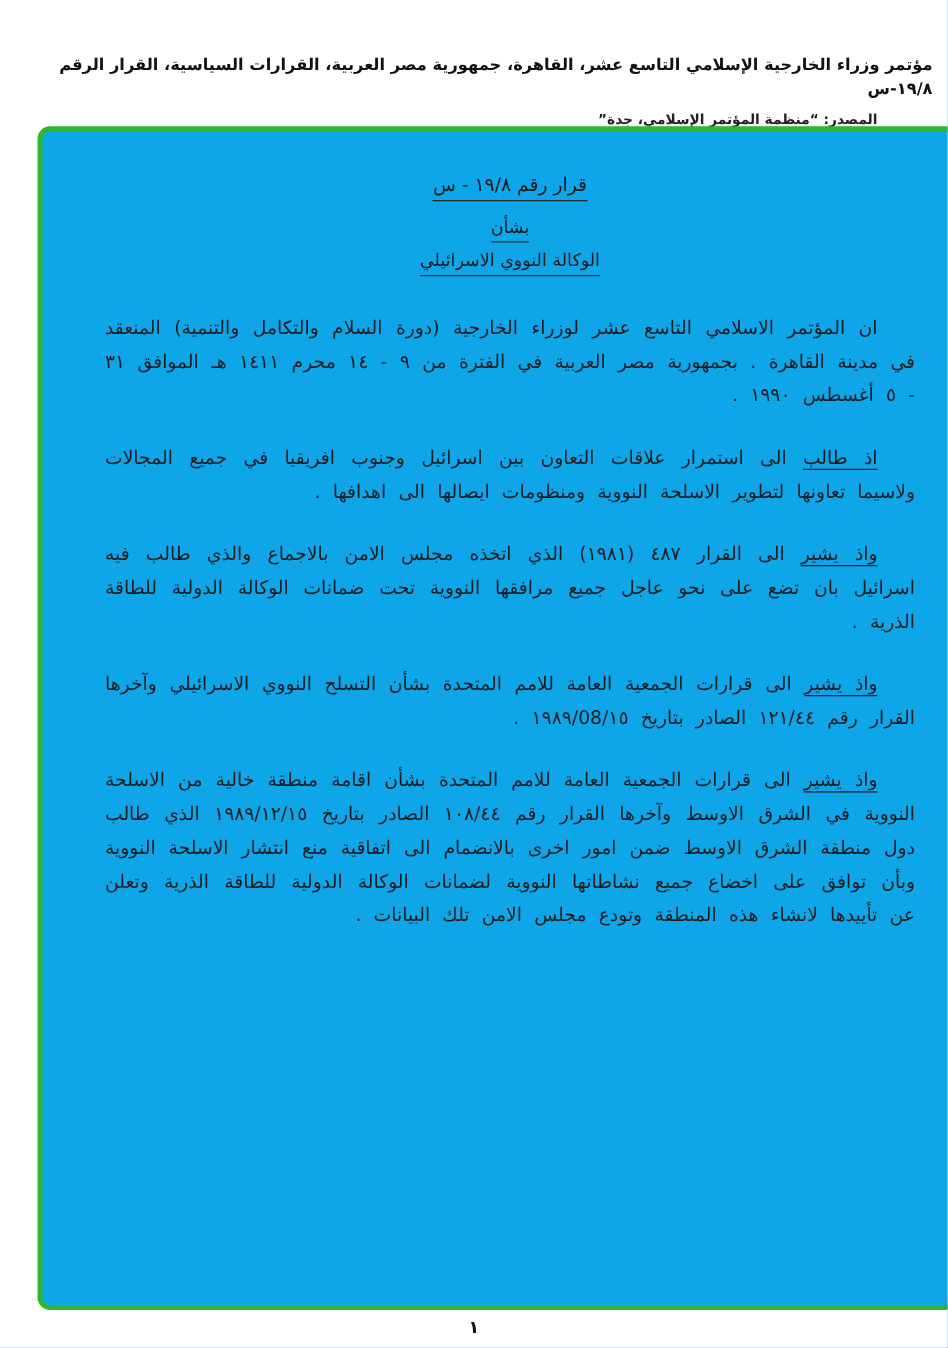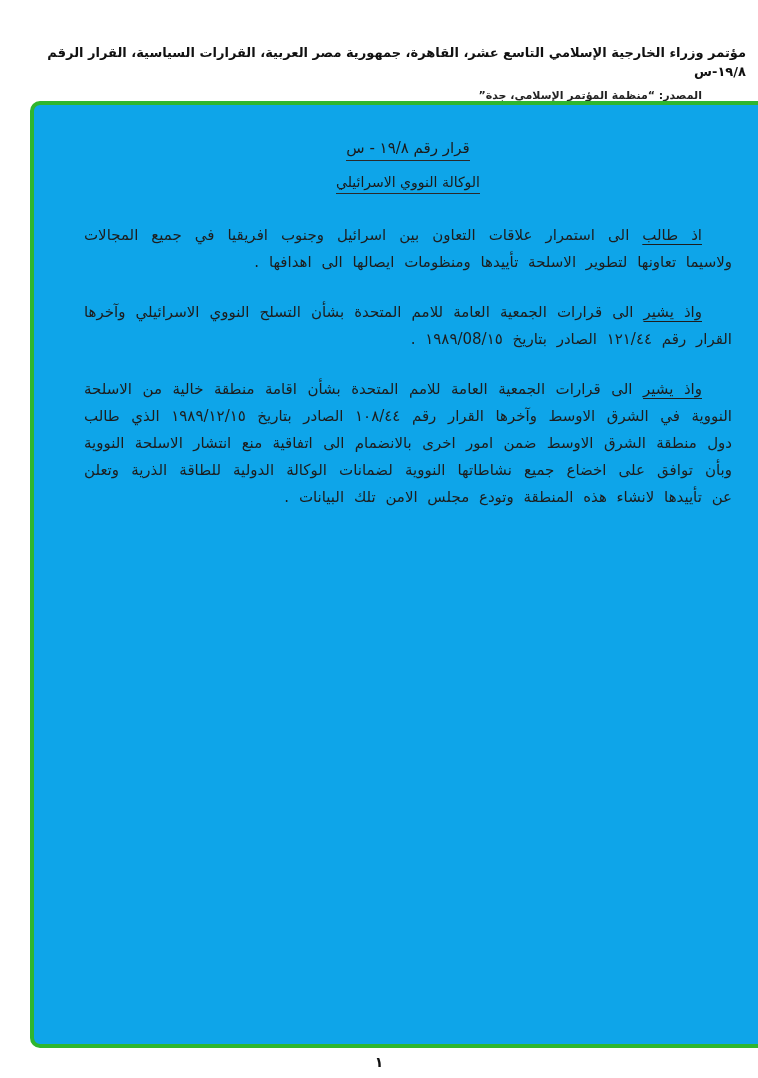--- a/index.html
+++ b/index.html
@@ -85,27 +85,32 @@
 
 <div class="header">
   <div class="header-title">مؤتمر وزراء الخارجية الإسلامي التاسع عشر، القاهرة، جمهورية مصر العربية، القرارات السياسية، القرار الرقم ١٩/٨-س</div>
   <div class="header-source">المصدر:  “منظمة المؤتمر الإسلامي، جدة”</div>
 </div>
 
 <div class="scan-box" style="border-color: rgb(47, 182, 47);">
   <div class="doc-title t1">
     <span class="underlined">قرار رقم ١٩/٨ - س</span>
   </div>
+  <div class="doc-title t2">
+    <span class="underlined">بشأن</span>
+  </div>
   <div class="doc-title t3">
     <span class="underlined">الوكالة النووي الاسرائيلي</span>
   </div>
 
+  <p class="para"><span class="lead"></span><span>ان المؤتمر الاسلامي التاسع عشر لوزراء الخارجية (دورة السلام والتكامل والتنمية) المنعقد في مدينة القاهرة . بجمهورية مصر العربية في الفترة من ٩ - ١٤ محرم ١٤١١ هـ الموافق ٣١ - ٥ أغسطس ١٩٩٠ .</span></p>
 
-  <p class="para"><span class="lead">اذ طالب</span><span> الى استمرار علاقات التعاون بين اسرائيل وجنوب افريقيا في جميع المجالات ولاسيما تعاونها لتطوير الاسلحة تأييدها ومنظومات ايصالها الى اهدافها .</span></p>
+  <p class="para"><span class="lead">اذ طالب</span><span> الى استمرار علاقات التعاون بين اسرائيل وجنوب افريقيا في جميع المجالات ولاسيما تعاونها لتطوير الاسلحة النووية ومنظومات ايصالها الى اهدافها .</span></p>
 
 
+  <p class="para"><span class="lead">واذ يشير</span><span> الى القرار ٤٨٧ (١٩٨١) الذي اتخذه مجلس الامن بالاجماع والذي طالب فيه اسرائيل بان تضع على نحو عاجل جميع مرافقها النووية تحت ضمانات الوكالة الدولية للطاقة الذرية .</span></p>
 
   <p class="para"><span class="lead">واذ يشير</span><span> الى قرارات الجمعية العامة للامم المتحدة بشأن التسلح النووي الاسرائيلي وآخرها القرار رقم ١٢١/٤٤ الصادر بتاريخ ١٩٨٩/08/١٥ .</span></p>
 
   <p class="para"><span class="lead">واذ يشير</span><span> الى قرارات الجمعية العامة للامم المتحدة بشأن اقامة منطقة خالية من الاسلحة النووية في الشرق الاوسط وآخرها القرار رقم ١٠٨/٤٤ الصادر بتاريخ ١٩٨٩/١٢/١٥ الذي طالب دول منطقة الشرق الاوسط ضمن امور اخرى بالانضمام الى اتفاقية منع انتشار الاسلحة النووية وبأن توافق على اخضاع جميع نشاطاتها النووية لضمانات الوكالة الدولية للطاقة الذرية وتعلن عن تأييدها لانشاء هذه المنطقة وتودع مجلس الامن تلك البيانات .</span></p>
 </div>
 
 <div class="page-number">١</div>
 
 </body></html>

